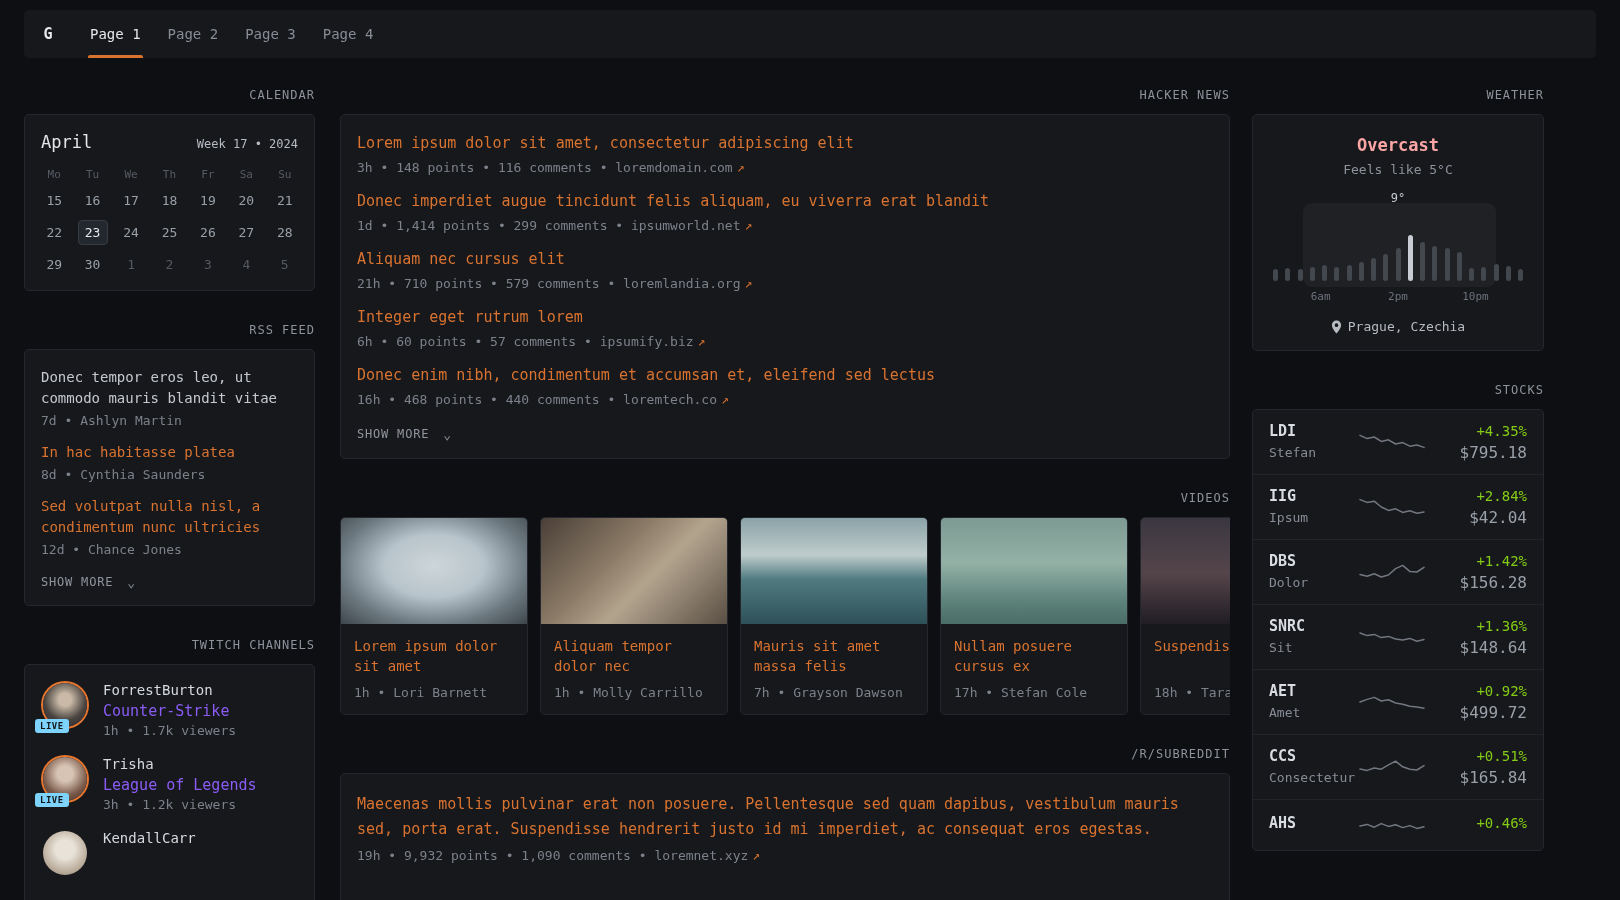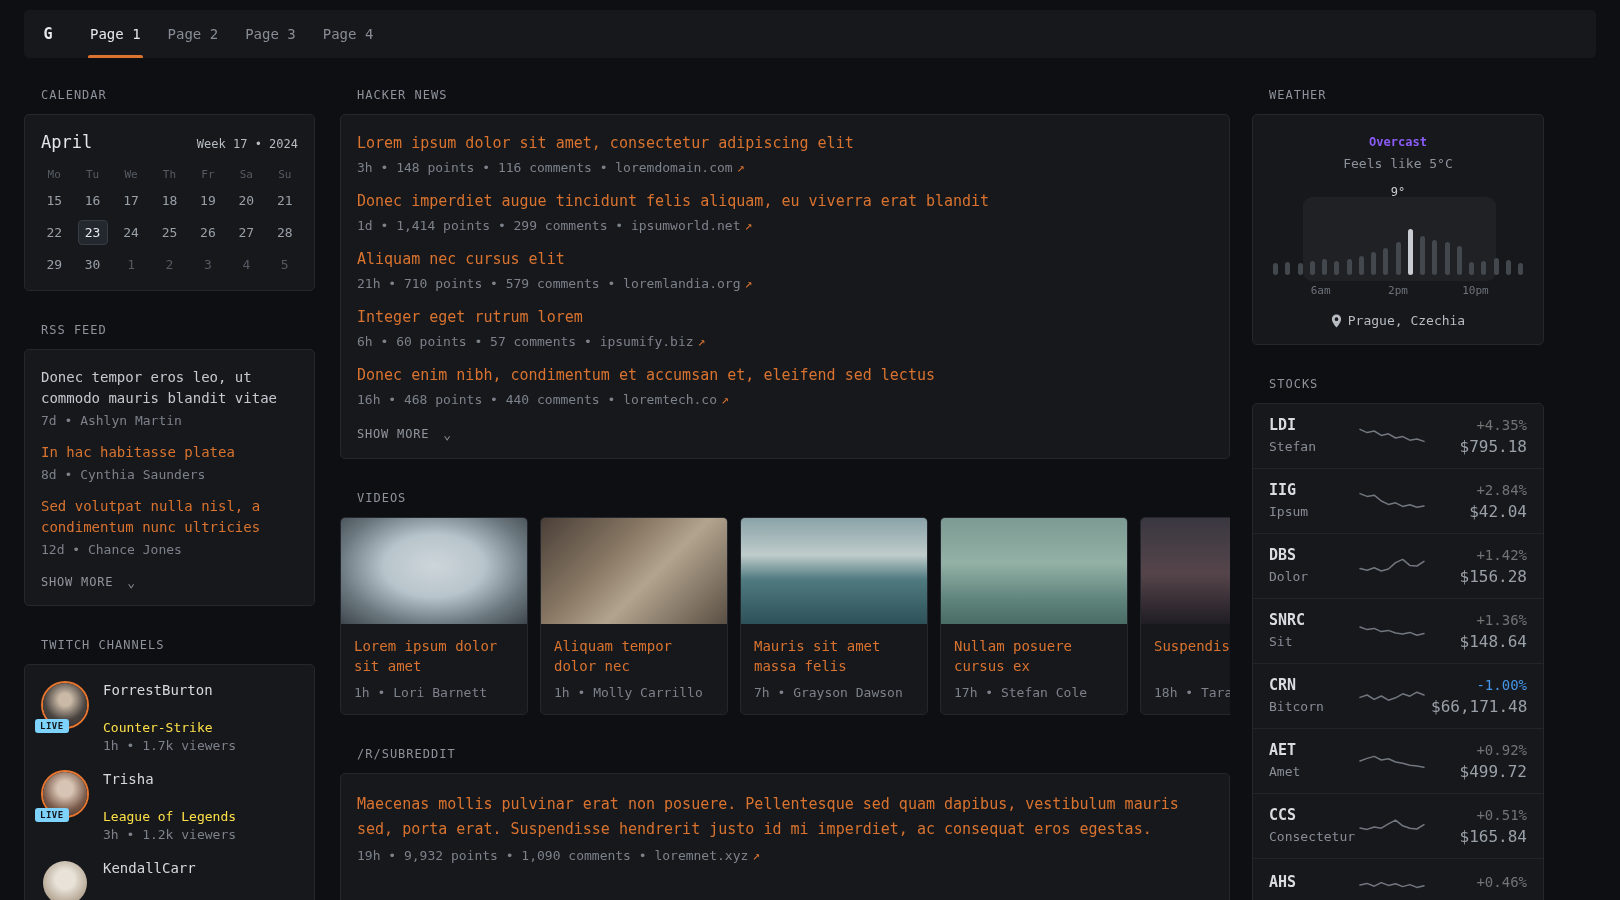--- a/index.html
+++ b/index.html
@@ -37,21 +37,21 @@
 
   
   .columns { display:flex; padding:0 24px; margin-top:30px; }
   .col-left  { width:291px; margin-right:25px; flex-shrink:0; }
   .col-mid   { width:890px; margin-right:22px; flex-shrink:0; }
   .col-right { width:292px; flex-shrink:0; }
 
   .widget { margin-bottom:32px; }
   .widget-title {
     font-size:12px; font-weight:normal; letter-spacing:1px;
-    color:#8d929b; margin:0 0 12px 17px;
+    color:#8d929b; margin:0 0 12px 17px;text-align:right;
   }
   .card {
     background:#16181c;
     border:1px solid #24272d;
     border-radius:5px;
   }
 
   
   .cal-head { display:flex; justify-content:space-between; align-items:baseline; padding:17px 16px 12px; }
   .cal-month { font-size:17px; color:#e3e5e9; }
@@ -88,21 +88,21 @@
   .avatar-wrap.live .avatar { box-shadow:0 0 0 2px #e8762e; }
   .av1 { background:radial-gradient(circle at 50% 38%, #c9b9a6 18%, #4a4440 58%, #26242a 100%); }
   .av2 { background:radial-gradient(circle at 50% 38%, #d8c4b4 22%, #7a5a4a 62%, #332a28 100%); }
   .av3 { background:radial-gradient(circle at 50% 42%, #e8e2d8 28%, #b8aa98 68%, #8a7f70 100%); }
   .live-badge {
     position:absolute; bottom:-4px; left:-6px;
     background:#7dd3fc; color:#141518; font-size:9px; font-weight:bold;
     letter-spacing:0.5px; padding:2px 5px; border-radius:3px;
   }
   .ch-name { font-size:14px; color:#d6d9de; line-height:18px; }
-  .ch-game { font-size:13px; color:#fde047; margin-top:21px; }
+  .ch-game { font-size:15px; color:#8b5cf6; margin-top:3px; }
   .ch-meta { font-size:13px; color:#7c818a; margin-top:3px; }
 
   
   .list-card { padding:18px 16px 16px; }
   .hn-item { margin-bottom:13px; }
   .hn-title { font-size:15px; line-height:20px; color:#d9732f; cursor:pointer; display:inline-block; text-decoration:none; }
   .hn-meta { font-size:13px; color:#7c818a; margin-top:5px; line-height:20px; }
   .ext { color:#d9732f; margin-left:4px; cursor:pointer; }
 
   .sub-title { font-size:15px; line-height:25px; color:#d9732f; cursor:pointer; display:inline-block; }
@@ -120,21 +120,21 @@
   .vt2 { background:linear-gradient(135deg, #4a3f38 0%, #8a7a66 38%, #b3a48e 58%, #5a4f44 100%); }
   .vt3 { background:linear-gradient(180deg, #8aa3a8 0%, #bfcccb 35%, #4f7a80 58%, #2e5158 100%); }
   .vt4 { background:linear-gradient(180deg, #7d9a93 0%, #94b1a6 42%, #5d837b 78%, #4a6d66 100%); }
   .vt5 { background:linear-gradient(180deg, #3a3740 0%, #55454a 52%, #201d24 100%); }
   .video-body { padding:12px 13px 14px; }
   .video-title { font-size:14px; line-height:20px; height:40px; overflow:hidden; color:#d9732f; }
   .video-meta { font-size:13px; color:#7c818a; margin-top:9px; white-space:nowrap; overflow:hidden; }
 
   
   .weather-card { padding:20px 16px 16px; text-align:center; }
-  .weather-cond { font-size:12px; font-weight:bold; color:#8b5cf6; }
+  .weather-cond { font-size:17px; font-weight:bold; color:#fca5a5; }
   .weather-feels { font-size:13px; color:#8d929b; margin-top:7px; }
   .weather-chart { position:relative; margin-top:14px; padding-top:20px; }
   .temp-label { position:absolute; top:0; left:50%; transform:translateX(-50%); font-size:12px; color:#c9cdd3; }
   .wbars {
     position:relative; height:70px; display:flex;
     align-items:flex-end; justify-content:space-between; padding:0 4px;
   }
   .daylight {
     position:absolute; left:13%; width:75%; top:-8px; bottom:-6px;
     background:rgba(255,255,255,0.045); border-radius:9px;
@@ -155,21 +155,21 @@
     display:flex; align-items:center; padding:12px 16px;
     border-top:1px solid #212429; cursor:pointer;
   }
   .stock-row:first-child { border-top:none; }
   .stock-left { width:84px; flex-shrink:0; }
   .stock-ticker { font-size:15px; font-weight:bold; color:#d9dce1; line-height:19px; }
   .stock-name { font-size:13px; color:#878c95; margin-top:3px; line-height:18px; }
   .stock-spark { flex:1; display:flex; justify-content:center; align-items:center; }
   .stock-right { width:96px; flex-shrink:0; text-align:right; }
   .stock-change { font-size:14px; line-height:19px; }
-  .stock-change.up { color:#737373; }
+  .stock-change.up { color:#84cc16; }
   .stock-change.down { color:#4596e8; }
   .stock-price { font-size:16px; color:#9aa0a8; margin-top:3px; line-height:18px; white-space:nowrap; }
 </style>
 </head>
 <body>
 
 <div class="page">
 
   <header class="topbar">
     <div class="logo">G</div>
@@ -480,35 +480,20 @@
                 <svg width="68" height="26" viewBox="0 0 68 26">
                   <polyline points="2.0,9.0 9.1,11.6 16.2,10.4 23.3,13.6 30.4,12.4 37.6,15.0 44.7,16.0 51.8,14.4 58.9,17.2 66.0,15.6" fill="none" stroke="#72777f" stroke-width="1.5" stroke-linejoin="round" stroke-linecap="round"></polyline>
                 </svg>
               </div>
             <div class="stock-right">
               <div class="stock-change up">+1.36%</div>
               <div class="stock-price">$148.64</div>
             </div>
           </div>
 
-          <div class="stock-row">
-            <div class="stock-left">
-              <div class="stock-ticker">CRN</div>
-              <div class="stock-name">Bitcorn</div>
-            </div>
-            <div class="stock-spark">
-                <svg width="68" height="26" viewBox="0 0 68 26">
-                  <polyline points="2.0,14.4 9.1,12.0 16.2,16.4 23.3,13.0 30.4,17.2 37.6,14.8 44.7,10.8 51.8,13.2 58.9,9.2 66.0,12.0" fill="none" stroke="#72777f" stroke-width="1.5" stroke-linejoin="round" stroke-linecap="round"></polyline>
-                </svg>
-              </div>
-            <div class="stock-right">
-              <div class="stock-change down">-1.00%</div>
-              <div class="stock-price">$66,171.48</div>
-            </div>
-          </div>
 
           <div class="stock-row">
             <div class="stock-left">
               <div class="stock-ticker">AET</div>
               <div class="stock-name">Amet</div>
             </div>
             <div class="stock-spark">
                 <svg width="68" height="26" viewBox="0 0 68 26">
                   <polyline points="2.0,13.0 9.1,10.4 16.2,8.4 23.3,12.0 30.4,10.8 37.6,14.0 44.7,15.2 51.8,17.2 58.9,18.0 66.0,19.2" fill="none" stroke="#72777f" stroke-width="1.5" stroke-linejoin="round" stroke-linecap="round"></polyline>
                 </svg>

